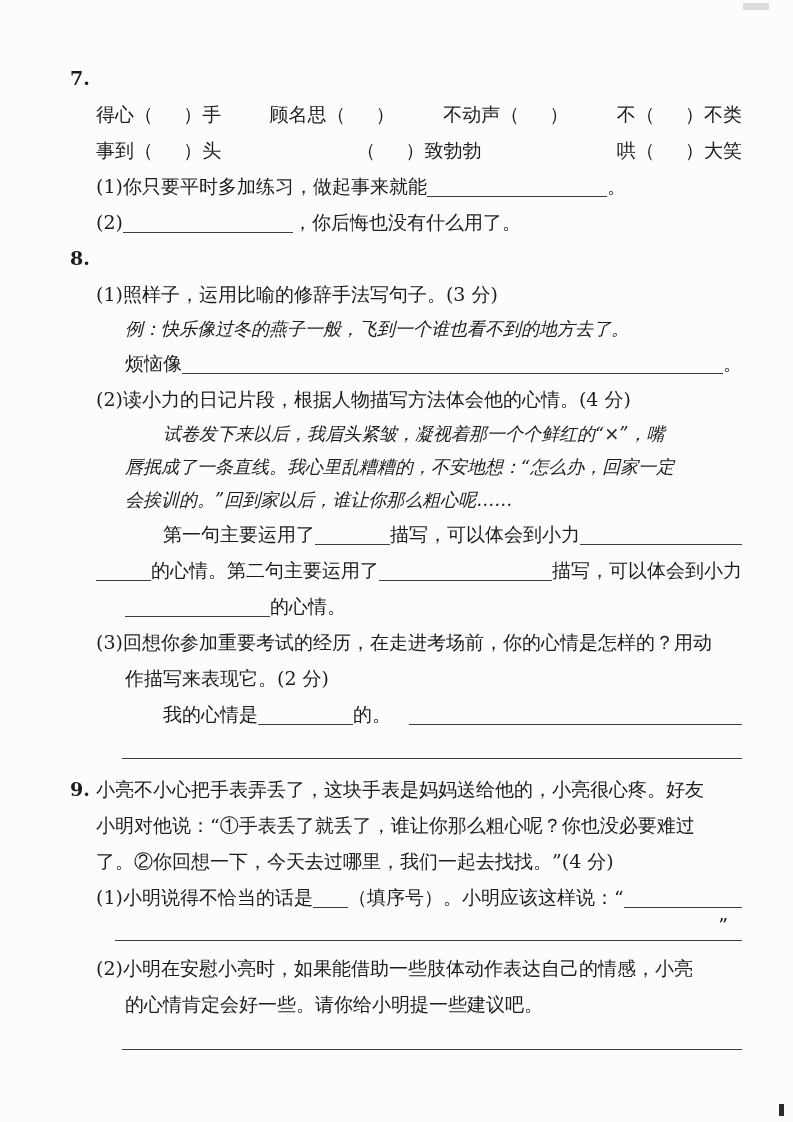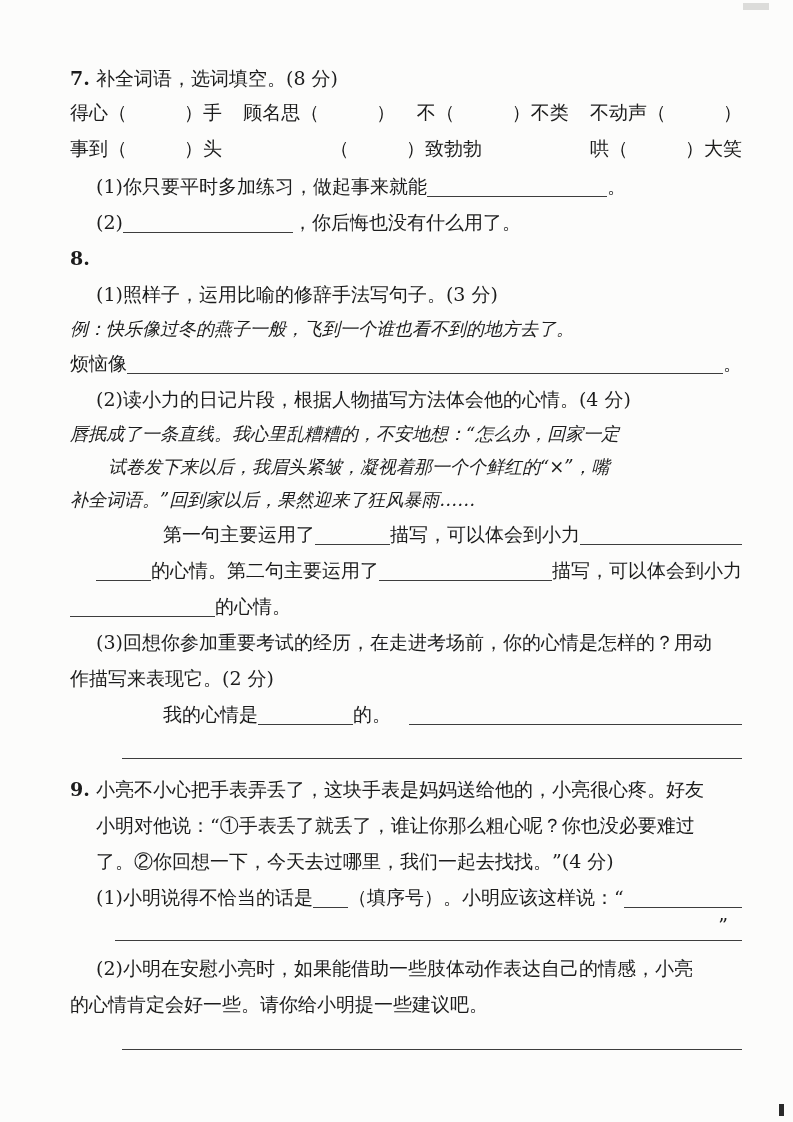--- a/index.html
+++ b/index.html
@@ -17,26 +17,26 @@
   }
   .content {
     position:absolute;
     left:70px; top:60px;
     width:672px;
   }
   .row { line-height:36px; font-size:19px; }
   .flexrow { display:flex; }
   .qnum { font-weight:bold; width:26px; flex:0 0 26px; }
   .ind1 { margin-left:26px; }          
-  .ind2 { }          
+  .ind2 { margin-left:55px; }          
   .ind3 { margin-left:93px;text-align:right; }          
   .sublabel { flex:0 0 auto; }
   .idioms {
     display:flex; justify-content:space-between;
-    font-family:Liberation Mono, monospace;
+    margin-left:26px;
   }
   .idiom { white-space:pre; }
   .kai {
     font-style:italic;
     font-size:18px;
     line-height:33px;
   }
   .kai-indent { text-indent:38px; }
   .blank {
     display:inline-block;
@@ -83,27 +83,26 @@
 <body>
 
 <div class="page">
   <span class="top-smudge"></span>
 
   <div class="content">
 
     <section>
       <div class="row flexrow">
         <span class="qnum">7.</span>
-        <span>补全词语，选词填空。(8 分)</span>
       </div>
       <div class="row idioms">
         <span class="idiom">得心（     ）手</span>
         <span class="idiom">顾名思（     ）</span>
+        <span class="idiom">不动声（     ）</span>
         <span class="idiom">不（     ）不类</span>
-        <span class="idiom">不动声（     ）</span>
       </div>
       <div class="row idioms">
         <span class="idiom">事到（     ）头</span>
         <span class="idiom">（     ）致勃勃</span>
         <span class="idiom">哄（     ）大笑</span>
       </div>
       <div class="row flexrow ind1">
         <span class="sublabel">(1)</span>
         <span>你只要平时多加练习，做起事来就能</span>
         <span class="blank w180"></span>
@@ -129,23 +128,23 @@
       <div class="row flexrow ind2">
         <span>烦恼像</span>
         <span class="blank grow"></span>
         <span>。</span>
       </div>
 
       <div class="row flexrow ind1">
         <span class="sublabel">(2)</span>
         <span>读小力的日记片段，根据人物描写方法体会他的心情。(4 分)</span>
       </div>
+      <div class="row kai ind2 kai-indent">试卷发下来以后，我眉头紧皱，凝视着那一个个鲜红的“×”，嘴</div>
       <div class="row kai ind2">唇抿成了一条直线。我心里乱糟糟的，不安地想：“怎么办，回家一定</div>
-      <div class="row kai ind2 kai-indent">试卷发下来以后，我眉头紧皱，凝视着那一个个鲜红的“×”，嘴</div>
-      <div class="row kai ind2">补全词语。”回到家以后，果然迎来了狂风暴雨……</div>
+      <div class="row kai ind2">会挨训的。”回到家以后，谁让你那么粗心呢……</div>
 
       <div class="row flexrow ind3">
         <span>第一句主要运用了</span>
         <span class="blank w75"></span>
         <span>描写，可以体会到小力</span>
         <span class="blank grow"></span>
       </div>
       <div class="row flexrow ind1">
         <span class="blank w55"></span>
         <span>的心情。第二句主要运用了</span>

